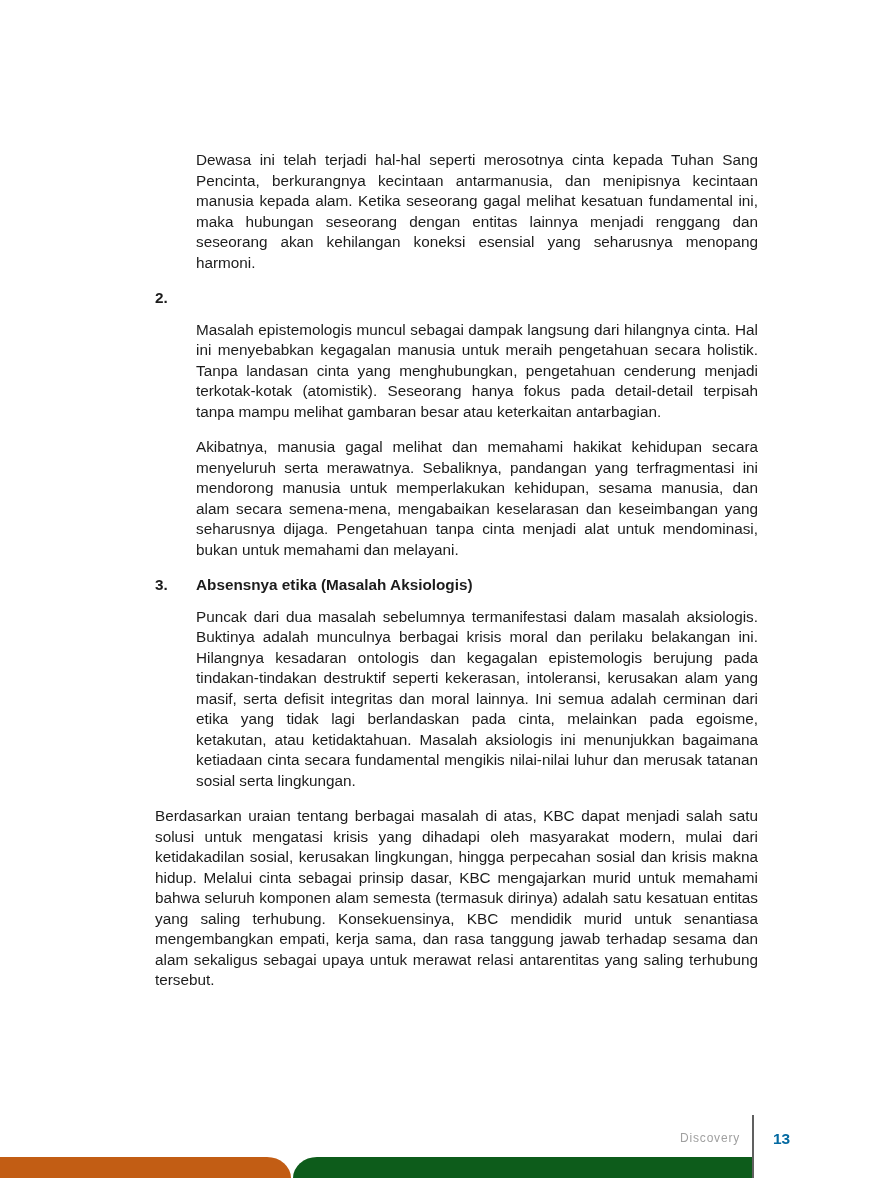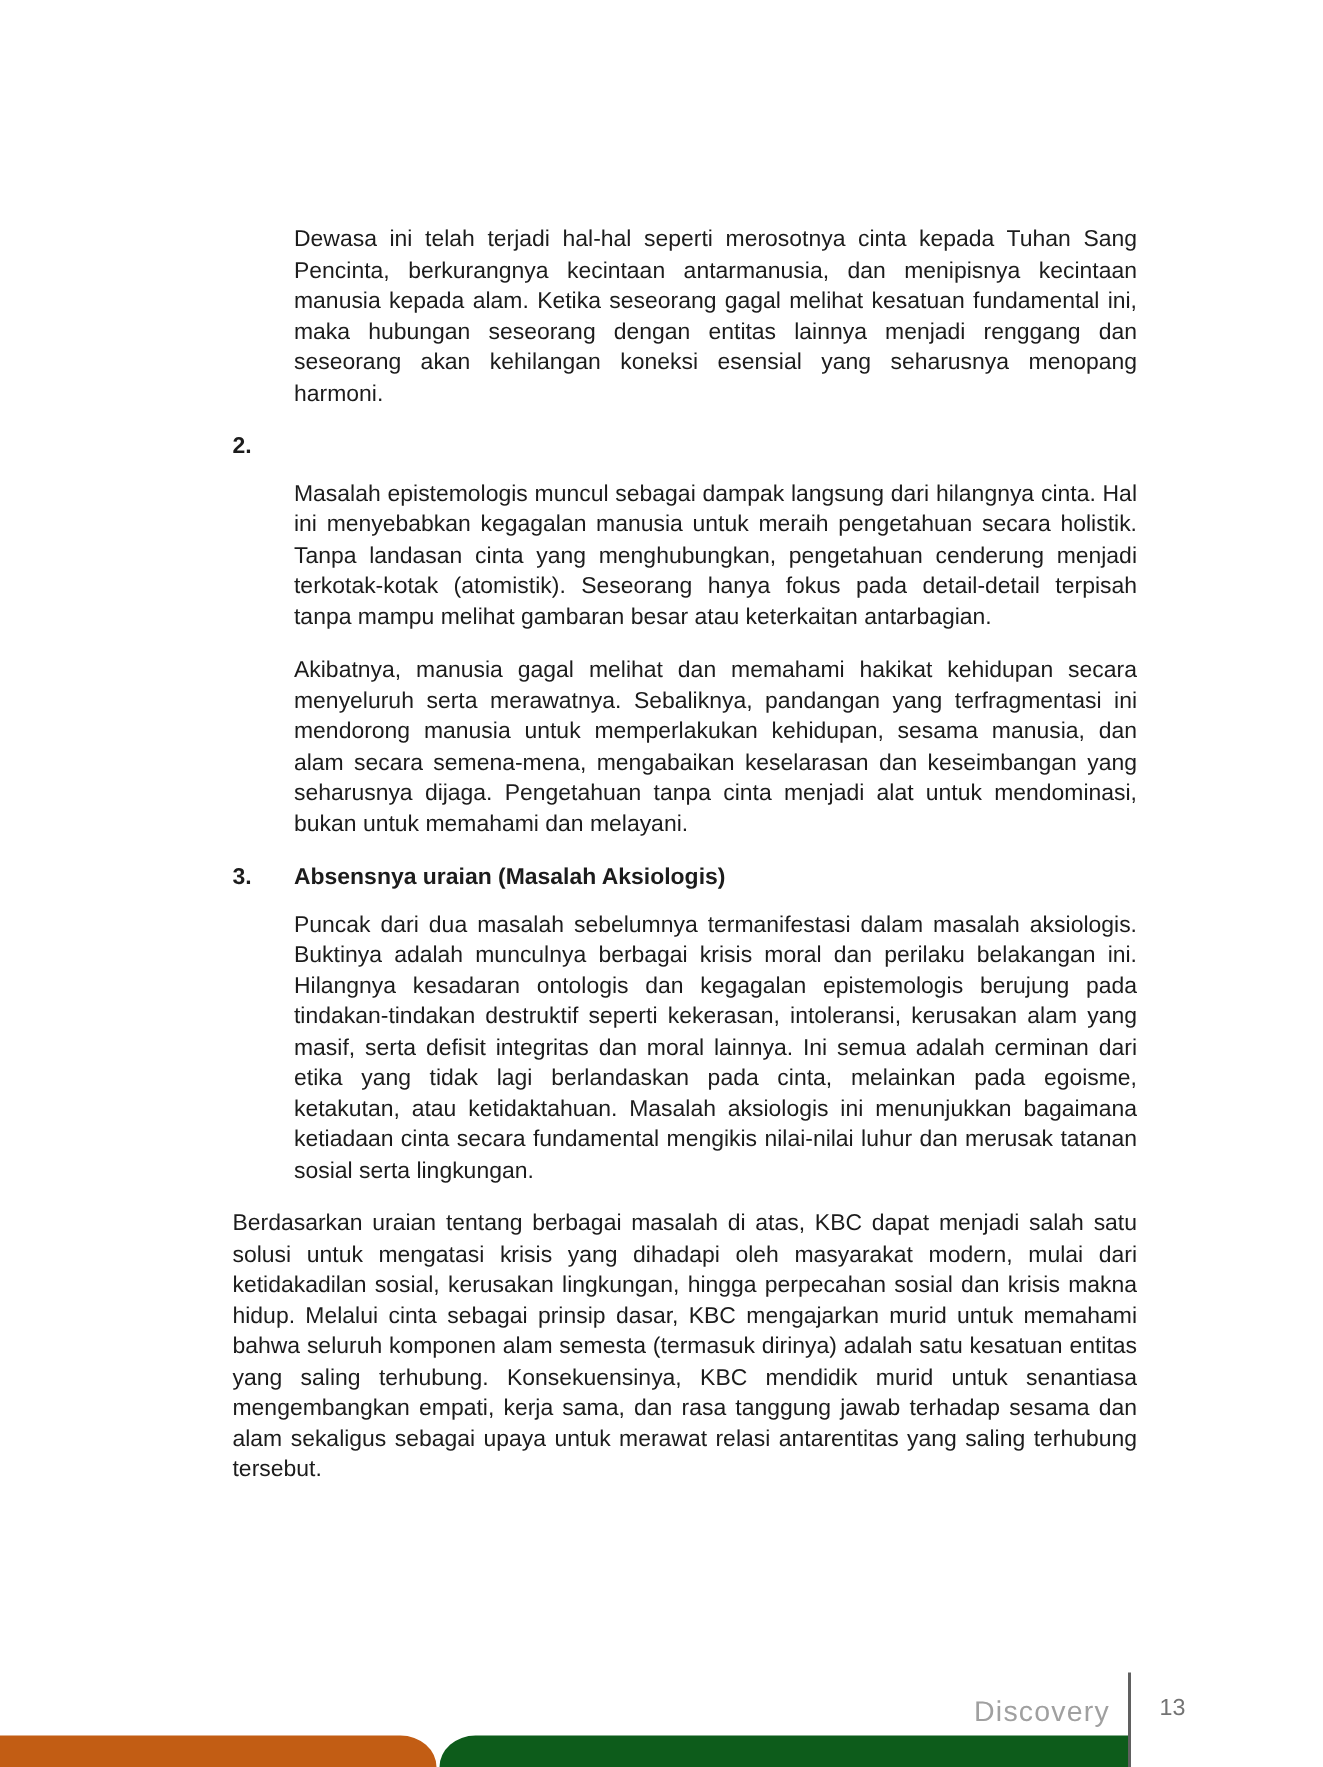--- a/index.html
+++ b/index.html
@@ -42,40 +42,40 @@
   .list-num {
     width: 41px;
     flex: 0 0 41px;
   }
   .footer-label {
     position: absolute;
     left: 540px;
     top: 1131px;
     width: 200px;
     text-align: right;
-    font-size: 19px;
+    font-size: 12px;
     letter-spacing: 0.8px;
     color: var(--footer-label, #a0a0a0);
   }
   .footer-rule {
     position: absolute;
     left: 752px;
     top: 1115px;
     width: 2px;
     height: 63px;
     background: var(--rule, #606060);
     z-index: 3;
   }
   .page-number {
     position: absolute;
     left: 773px;
     top: 1130px;
     font-size: 15.5px;
-    font-weight: normal;
-    color: #737373;
+    font-weight: bold;
+    color: #0369a1;
   }
   .bar {
     position: absolute;
     top: 1157px;
     height: 21px;
     z-index: 1;
   }
   .bar-orange {
     left: 0;
     width: 291px;
@@ -101,21 +101,21 @@
     <div class="list-head">
       <span class="list-num">2.</span>
     </div>
 
     <p class="para indented">Masalah epistemologis muncul sebagai dampak langsung dari hilangnya cinta. Hal ini menyebabkan kegagalan manusia untuk meraih pengetahuan secara holistik. Tanpa landasan cinta yang menghubungkan, pengetahuan cenderung menjadi terkotak-kotak (atomistik). Seseorang hanya fokus pada detail-detail terpisah tanpa mampu melihat gambaran besar atau keterkaitan antarbagian.</p>
 
     <p class="para indented">Akibatnya, manusia gagal melihat dan memahami hakikat kehidupan secara menyeluruh serta merawatnya. Sebaliknya, pandangan yang terfragmentasi ini mendorong manusia untuk memperlakukan kehidupan, sesama manusia, dan alam secara semena-mena, mengabaikan keselarasan dan keseimbangan yang seharusnya dijaga. Pengetahuan tanpa cinta menjadi alat untuk mendominasi, bukan untuk memahami dan melayani.</p>
 
     <div class="list-head">
       <span class="list-num">3.</span>
-      <span class="list-title">Absensnya uraian (Masalah Aksiologis)</span>
+      <span class="list-title">Absensnya etika (Masalah Aksiologis)</span>
     </div>
 
     <p class="para indented">Puncak dari dua masalah sebelumnya termanifestasi dalam masalah aksiologis. Buktinya adalah munculnya berbagai krisis moral dan perilaku belakangan ini. Hilangnya kesadaran ontologis dan kegagalan epistemologis berujung pada tindakan-tindakan destruktif seperti kekerasan, intoleransi, kerusakan alam yang masif, serta defisit integritas dan moral lainnya. Ini semua adalah cerminan dari etika yang tidak lagi berlandaskan pada cinta, melainkan pada egoisme, ketakutan, atau ketidaktahuan. Masalah aksiologis ini menunjukkan bagaimana ketiadaan cinta secara fundamental mengikis nilai-nilai luhur dan merusak tatanan sosial serta lingkungan.</p>
 
     <p class="para">Berdasarkan uraian tentang berbagai masalah di atas, KBC dapat menjadi salah satu solusi untuk mengatasi krisis yang dihadapi oleh masyarakat modern, mulai dari ketidakadilan sosial, kerusakan lingkungan, hingga perpecahan sosial dan krisis makna hidup. Melalui cinta sebagai prinsip dasar, KBC mengajarkan murid untuk memahami bahwa seluruh komponen alam semesta (termasuk dirinya) adalah satu kesatuan entitas yang saling terhubung. Konsekuensinya, KBC mendidik murid untuk senantiasa mengembangkan empati, kerja sama, dan rasa tanggung jawab terhadap sesama dan alam sekaligus sebagai upaya untuk merawat relasi antarentitas yang saling terhubung tersebut.</p>
 
   </main>
 
   <span class="footer-label">Discovery</span>
 

